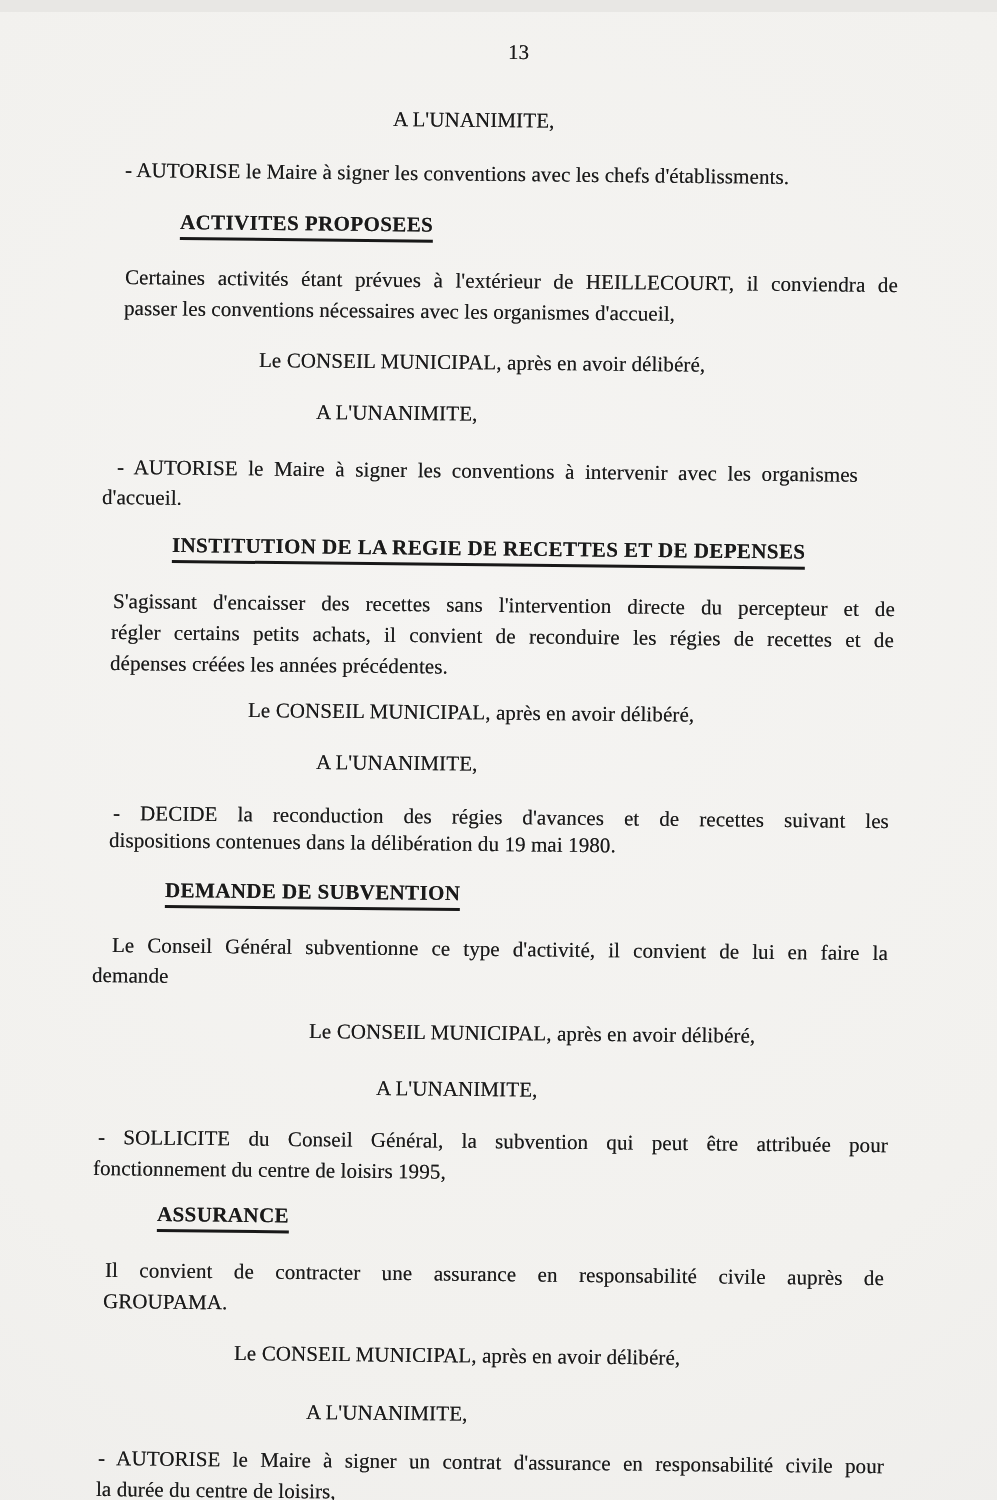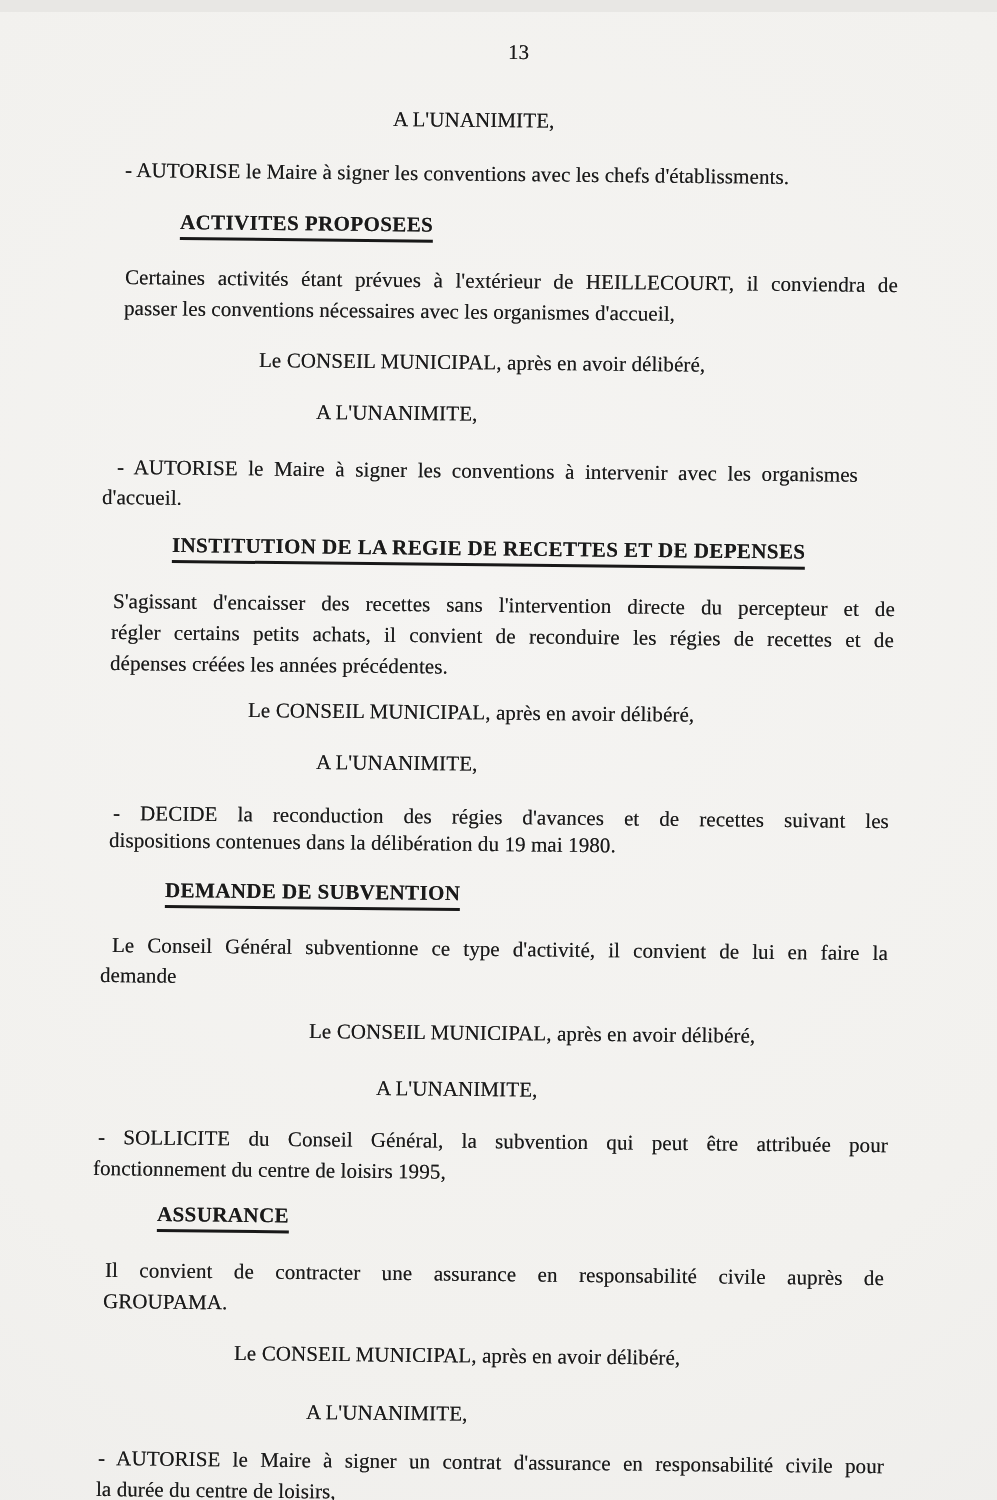--- a/index.html
+++ b/index.html
@@ -72,21 +72,21 @@
 
   <div class="ln" style="left:248px; top:685px;">Le CONSEIL MUNICIPAL, après en avoir délibéré,</div>
   <div class="ln" style="left:316px; top:737px;">A L'UNANIMITE,</div>
 
   <div class="ln jl" style="left:113px; top:788px; width:776px;">- DECIDE la reconduction des régies d'avances et de recettes suivant les</div>
   <div class="ln" style="left:109px; top:815px;">dispositions contenues dans la délibération du 19 mai 1980.</div>
 
   <div class="ln" style="left:165px; top:865px;"><span class="h">DEMANDE DE SUBVENTION</span></div>
 
   <div class="ln jl" style="left:112px; top:920px; width:776px;">Le Conseil Général subventionne ce type d'activité, il convient de lui en faire la</div>
-  <div class="ln" style="left:100px; top:950px;">demande</div>
+  <div class="ln" style="left:92px; top:950px;">demande</div>
 
   <div class="ln" style="left:309px; top:1006px;">Le CONSEIL MUNICIPAL, après en avoir délibéré,</div>
   <div class="ln" style="left:376px; top:1063px;">A L'UNANIMITE,</div>
 
   <div class="ln jl" style="left:98px; top:1112px; width:790px;">- SOLLICITE du Conseil Général, la subvention qui peut être attribuée pour</div>
   <div class="ln" style="left:93px; top:1143px;">fonctionnement du centre de loisirs 1995,</div>
 
   <div class="ln" style="left:157px; top:1189px;"><span class="h">ASSURANCE</span></div>
 
   <div class="ln jl" style="left:105px; top:1245px; width:779px;">Il convient de contracter une assurance en responsabilité civile auprès de</div>

